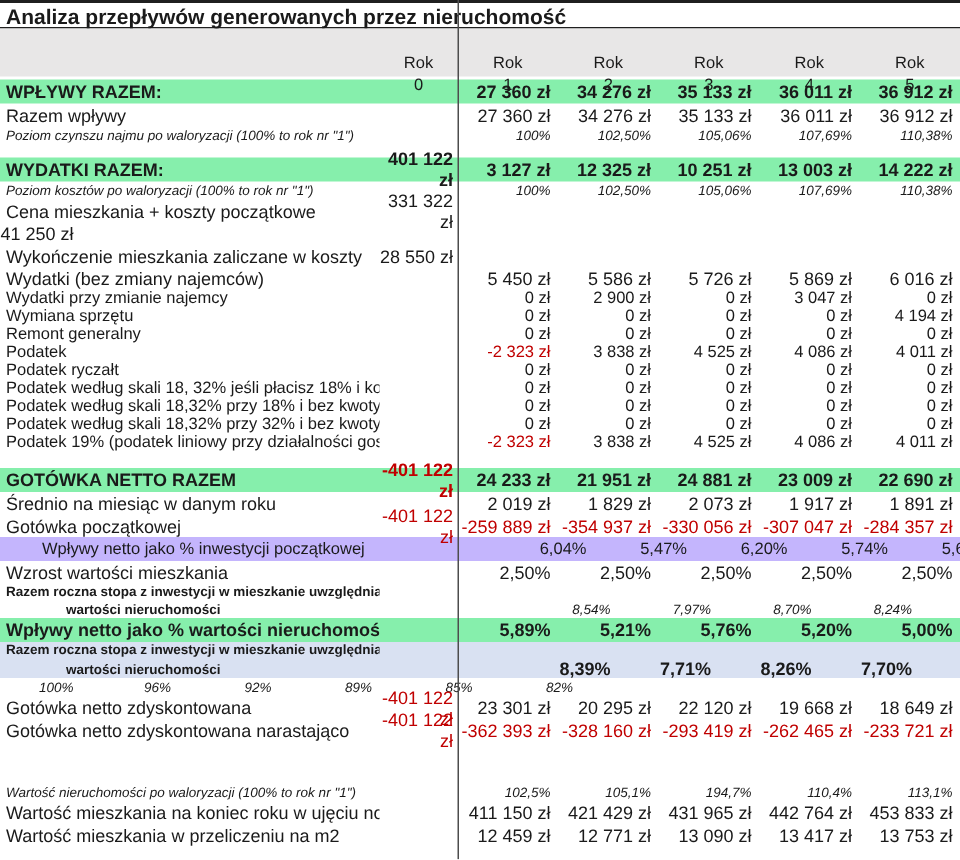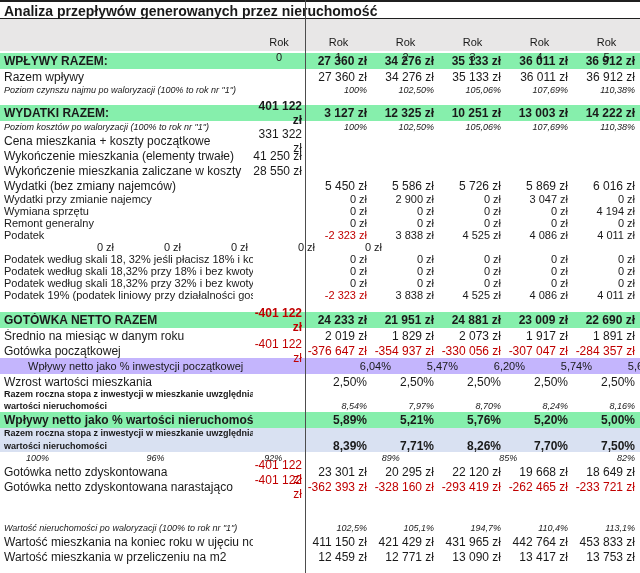--- a/index.html
+++ b/index.html
@@ -21,27 +21,27 @@
   .row { display:flex; align-items:center; }
   .cell-label { width:253px; padding-left:4px; overflow:hidden; white-space:nowrap; flex:none; }
   .cell-y0 { width:52px; text-align:right; padding-right:3px; flex:none; }
   .cell-v  { width:67px; text-align:right; padding-right:5px; flex:none; }
   .neg { color:#c00000; }
 
   .r-section { background:#86efac; height:16px; font-size:12px; font-weight:bold; }
   .r-highlight { background:#c4b5fd; height:16px; font-size:11px;padding-left:24px; }
   .r-reg { height:15px; font-size:12px; }
   .r-reg.compact { height:12px; font-size:11px; }
-  .r-small { height:12px; font-size:9px; font-style:italic;justify-content:space-between; }
+  .r-small { height:12px; font-size:9px; font-style:italic; }
   .r-spacer { height:auto; }
 
   .r-small2 { display:block; font-size:9px; font-weight:bold; }
   .r-small2 .sub { display:flex; align-items:flex-end; }
   .r-small2 .line1 { height:11px; line-height:11px; }
-  .r-small2 .line2 { height:12px; line-height:12px; }
+  .r-small2 .line2 { height:12px; line-height:12px;margin-left:40px; }
   .r-small2.accent { background:#d9e1f2; }
   .r-small2.accent .sub2 { height:13px; }
   .v-small-it { font-size:9px; font-weight:normal; font-style:italic;text-align:right; }
   .v-bold { font-size:12px; font-weight:bold; }
 </style>
 </head>
 <body>
 
 <div class="sheet">
   <div class="vline"></div>
@@ -123,21 +123,20 @@
       <div class="row r-reg">
         <div class="cell-label">Cena mieszkania + koszty początkowe</div>
         <div class="cell-y0">331 322 zł</div>
         <div class="cell-v"></div>
         <div class="cell-v"></div>
         <div class="cell-v"></div>
         <div class="cell-v"></div>
         <div class="cell-v"></div>
       </div>
       <div class="row r-reg">
-        <div class="cell-label">Wykończenie mieszkania (elementy trwałe)</div>
         <div class="cell-y0">41 250 zł</div>
         <div class="cell-v"></div>
         <div class="cell-v"></div>
         <div class="cell-v"></div>
         <div class="cell-v"></div>
         <div class="cell-v"></div>
       </div>
       <div class="row r-reg">
         <div class="cell-label">Wykończenie mieszkania zaliczane w koszty</div>
         <div class="cell-y0">28 550 zł</div>
@@ -186,20 +185,21 @@
       <div class="row r-reg compact">
         <div class="cell-label">Podatek</div>
         <div class="cell-y0"></div>
         <div class="cell-v neg">-2 323 zł</div>
         <div class="cell-v">3 838 zł</div>
         <div class="cell-v">4 525 zł</div>
         <div class="cell-v">4 086 zł</div>
         <div class="cell-v">4 011 zł</div>
       </div>
       <div class="row r-reg compact">
+        <div class="cell-label">Podatek ryczałt</div>
         <div class="cell-y0"></div>
         <div class="cell-v">0 zł</div>
         <div class="cell-v">0 zł</div>
         <div class="cell-v">0 zł</div>
         <div class="cell-v">0 zł</div>
         <div class="cell-v">0 zł</div>
       </div>
       <div class="row r-reg compact">
         <div class="cell-label">Podatek według skali 18, 32% jeśli płacisz 18% i koszystasz przy najm</div>
         <div class="cell-y0"></div>
@@ -251,21 +251,21 @@
         <div class="cell-y0"></div>
         <div class="cell-v">2 019 zł</div>
         <div class="cell-v">1 829 zł</div>
         <div class="cell-v">2 073 zł</div>
         <div class="cell-v">1 917 zł</div>
         <div class="cell-v">1 891 zł</div>
       </div>
       <div class="row r-reg">
         <div class="cell-label">Gotówka początkowej</div>
         <div class="cell-y0 neg">-401 122 zł</div>
-        <div class="cell-v neg">-376 647 zł</div>
+        <div class="cell-v neg">-259 889 zł</div>
         <div class="cell-v neg">-354 937 zł</div>
         <div class="cell-v neg">-330 056 zł</div>
         <div class="cell-v neg">-307 047 zł</div>
         <div class="cell-v neg">-284 357 zł</div>
       </div>
       <div class="row r-highlight">
         <div class="cell-label">Wpływy netto jako % inwestycji początkowej</div>
         <div class="cell-y0"></div>
         <div class="cell-v">6,04%</div>
         <div class="cell-v">5,47%</div>

